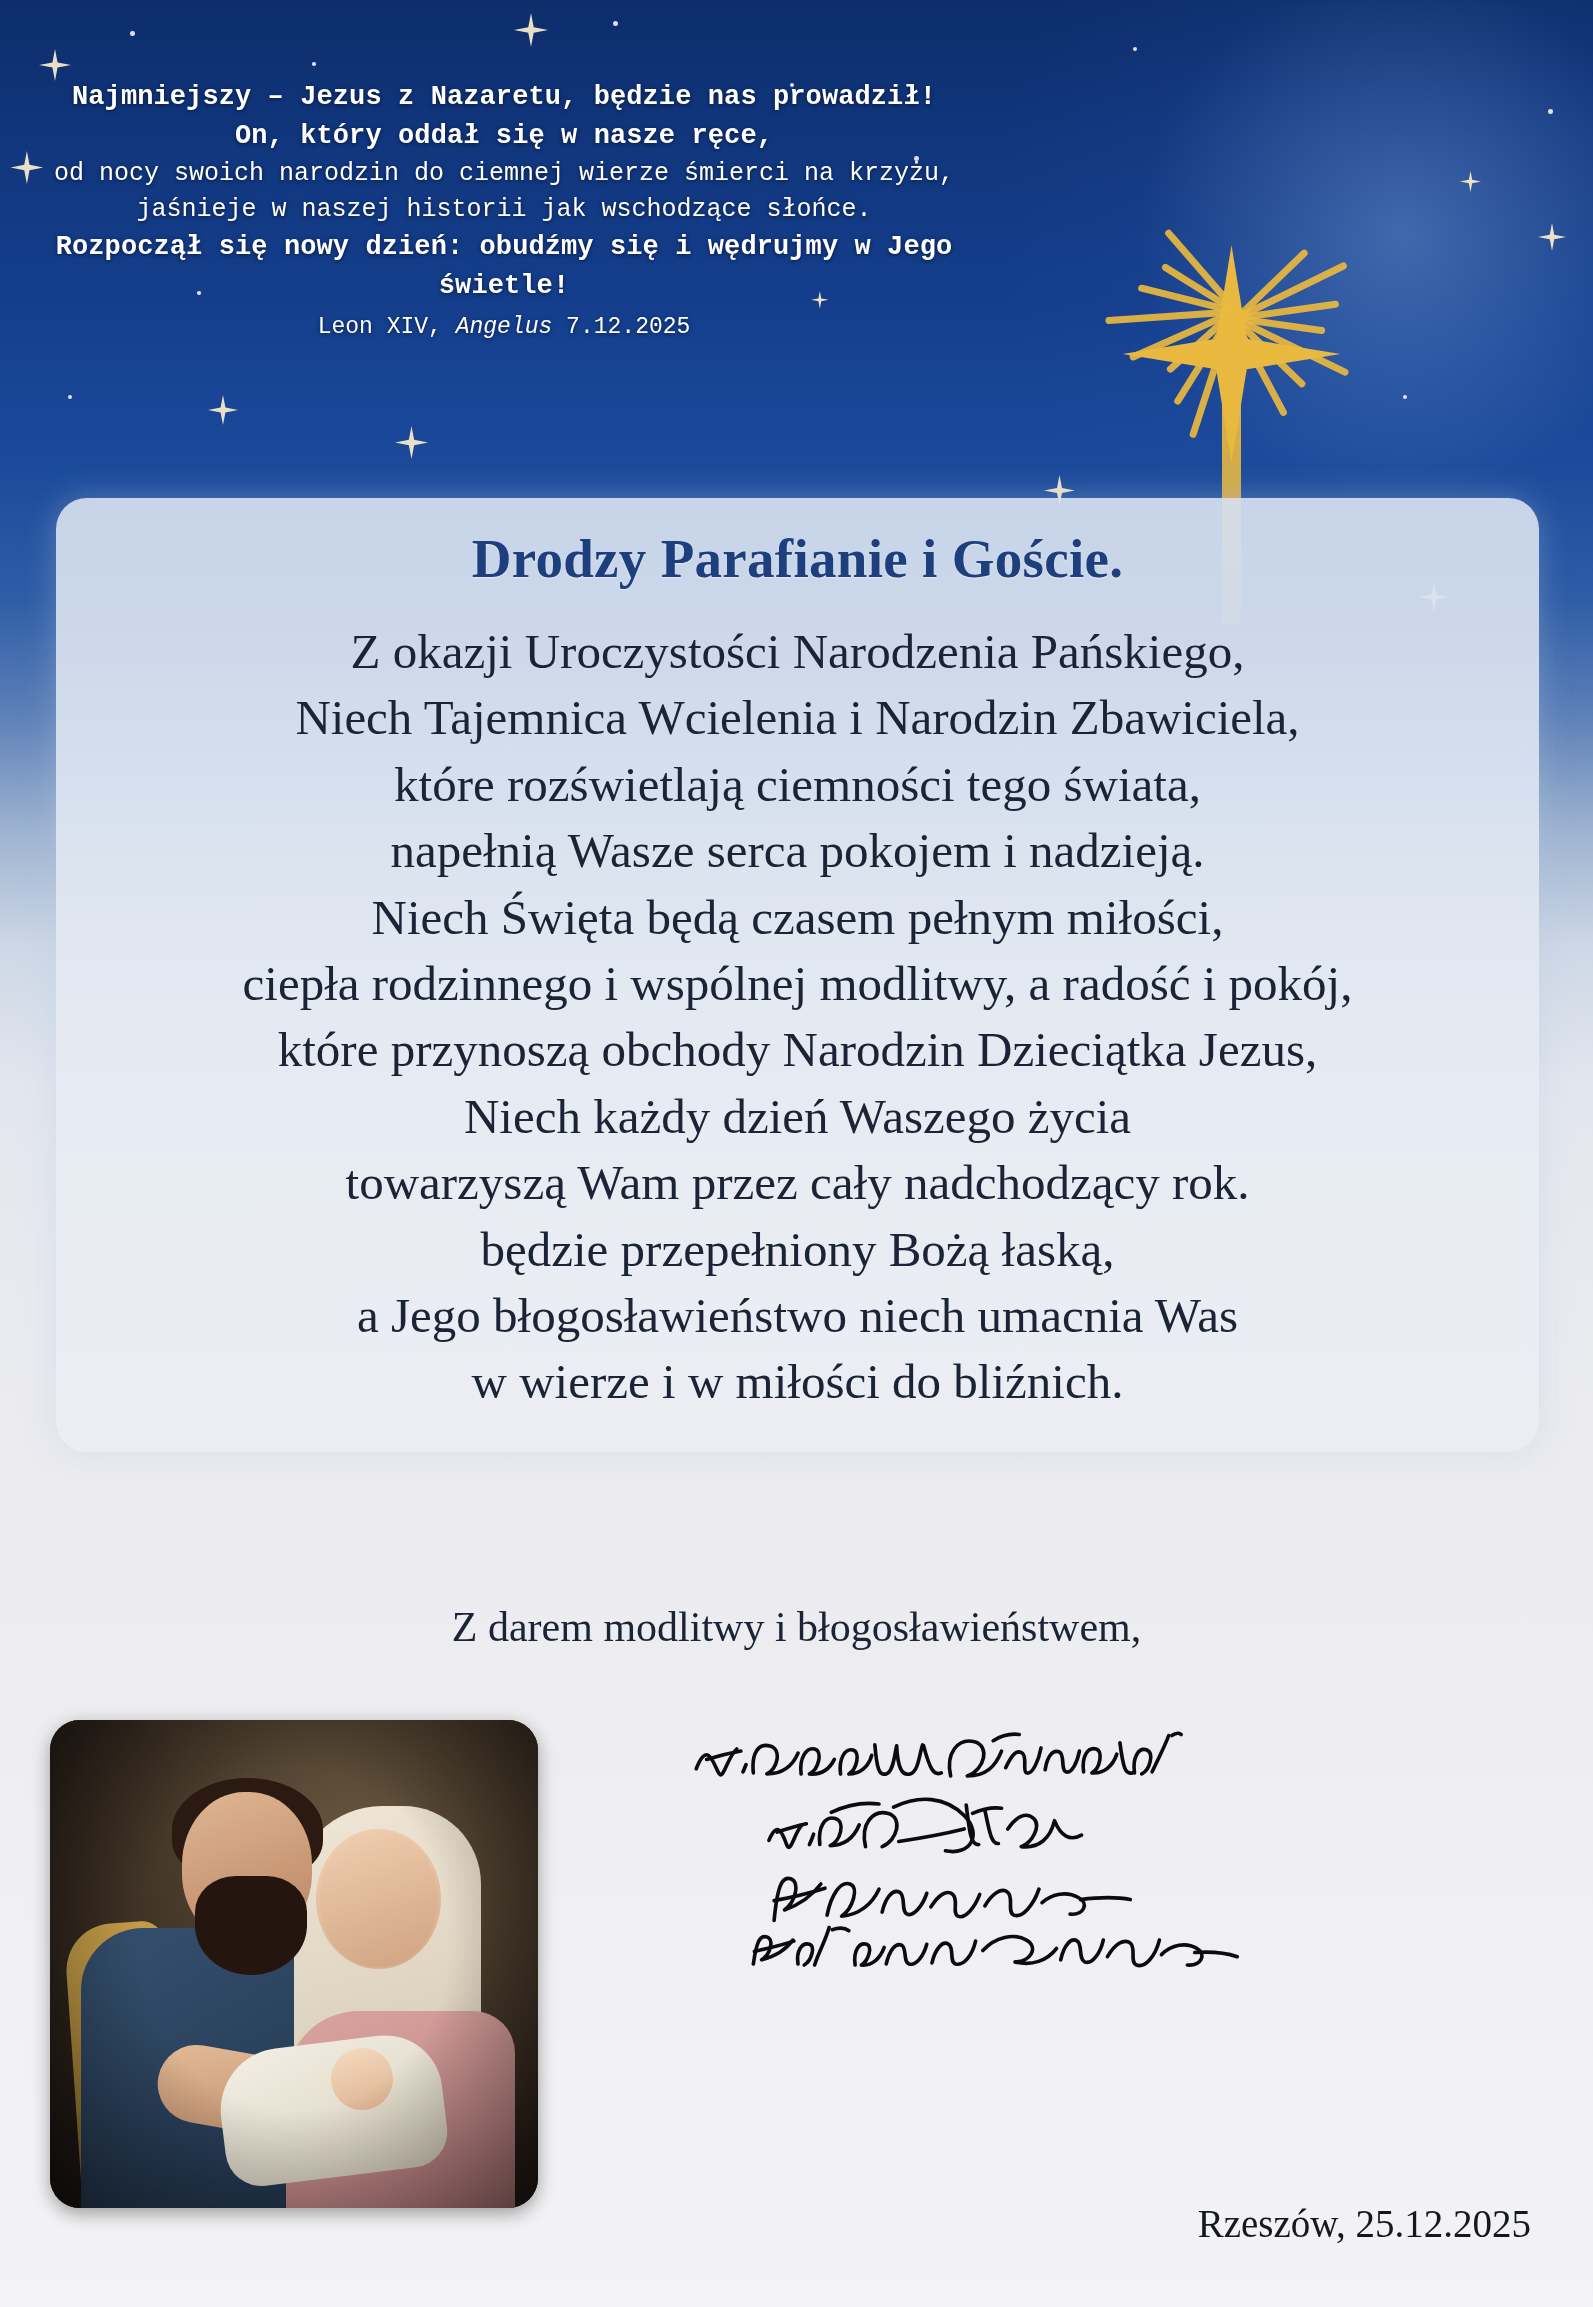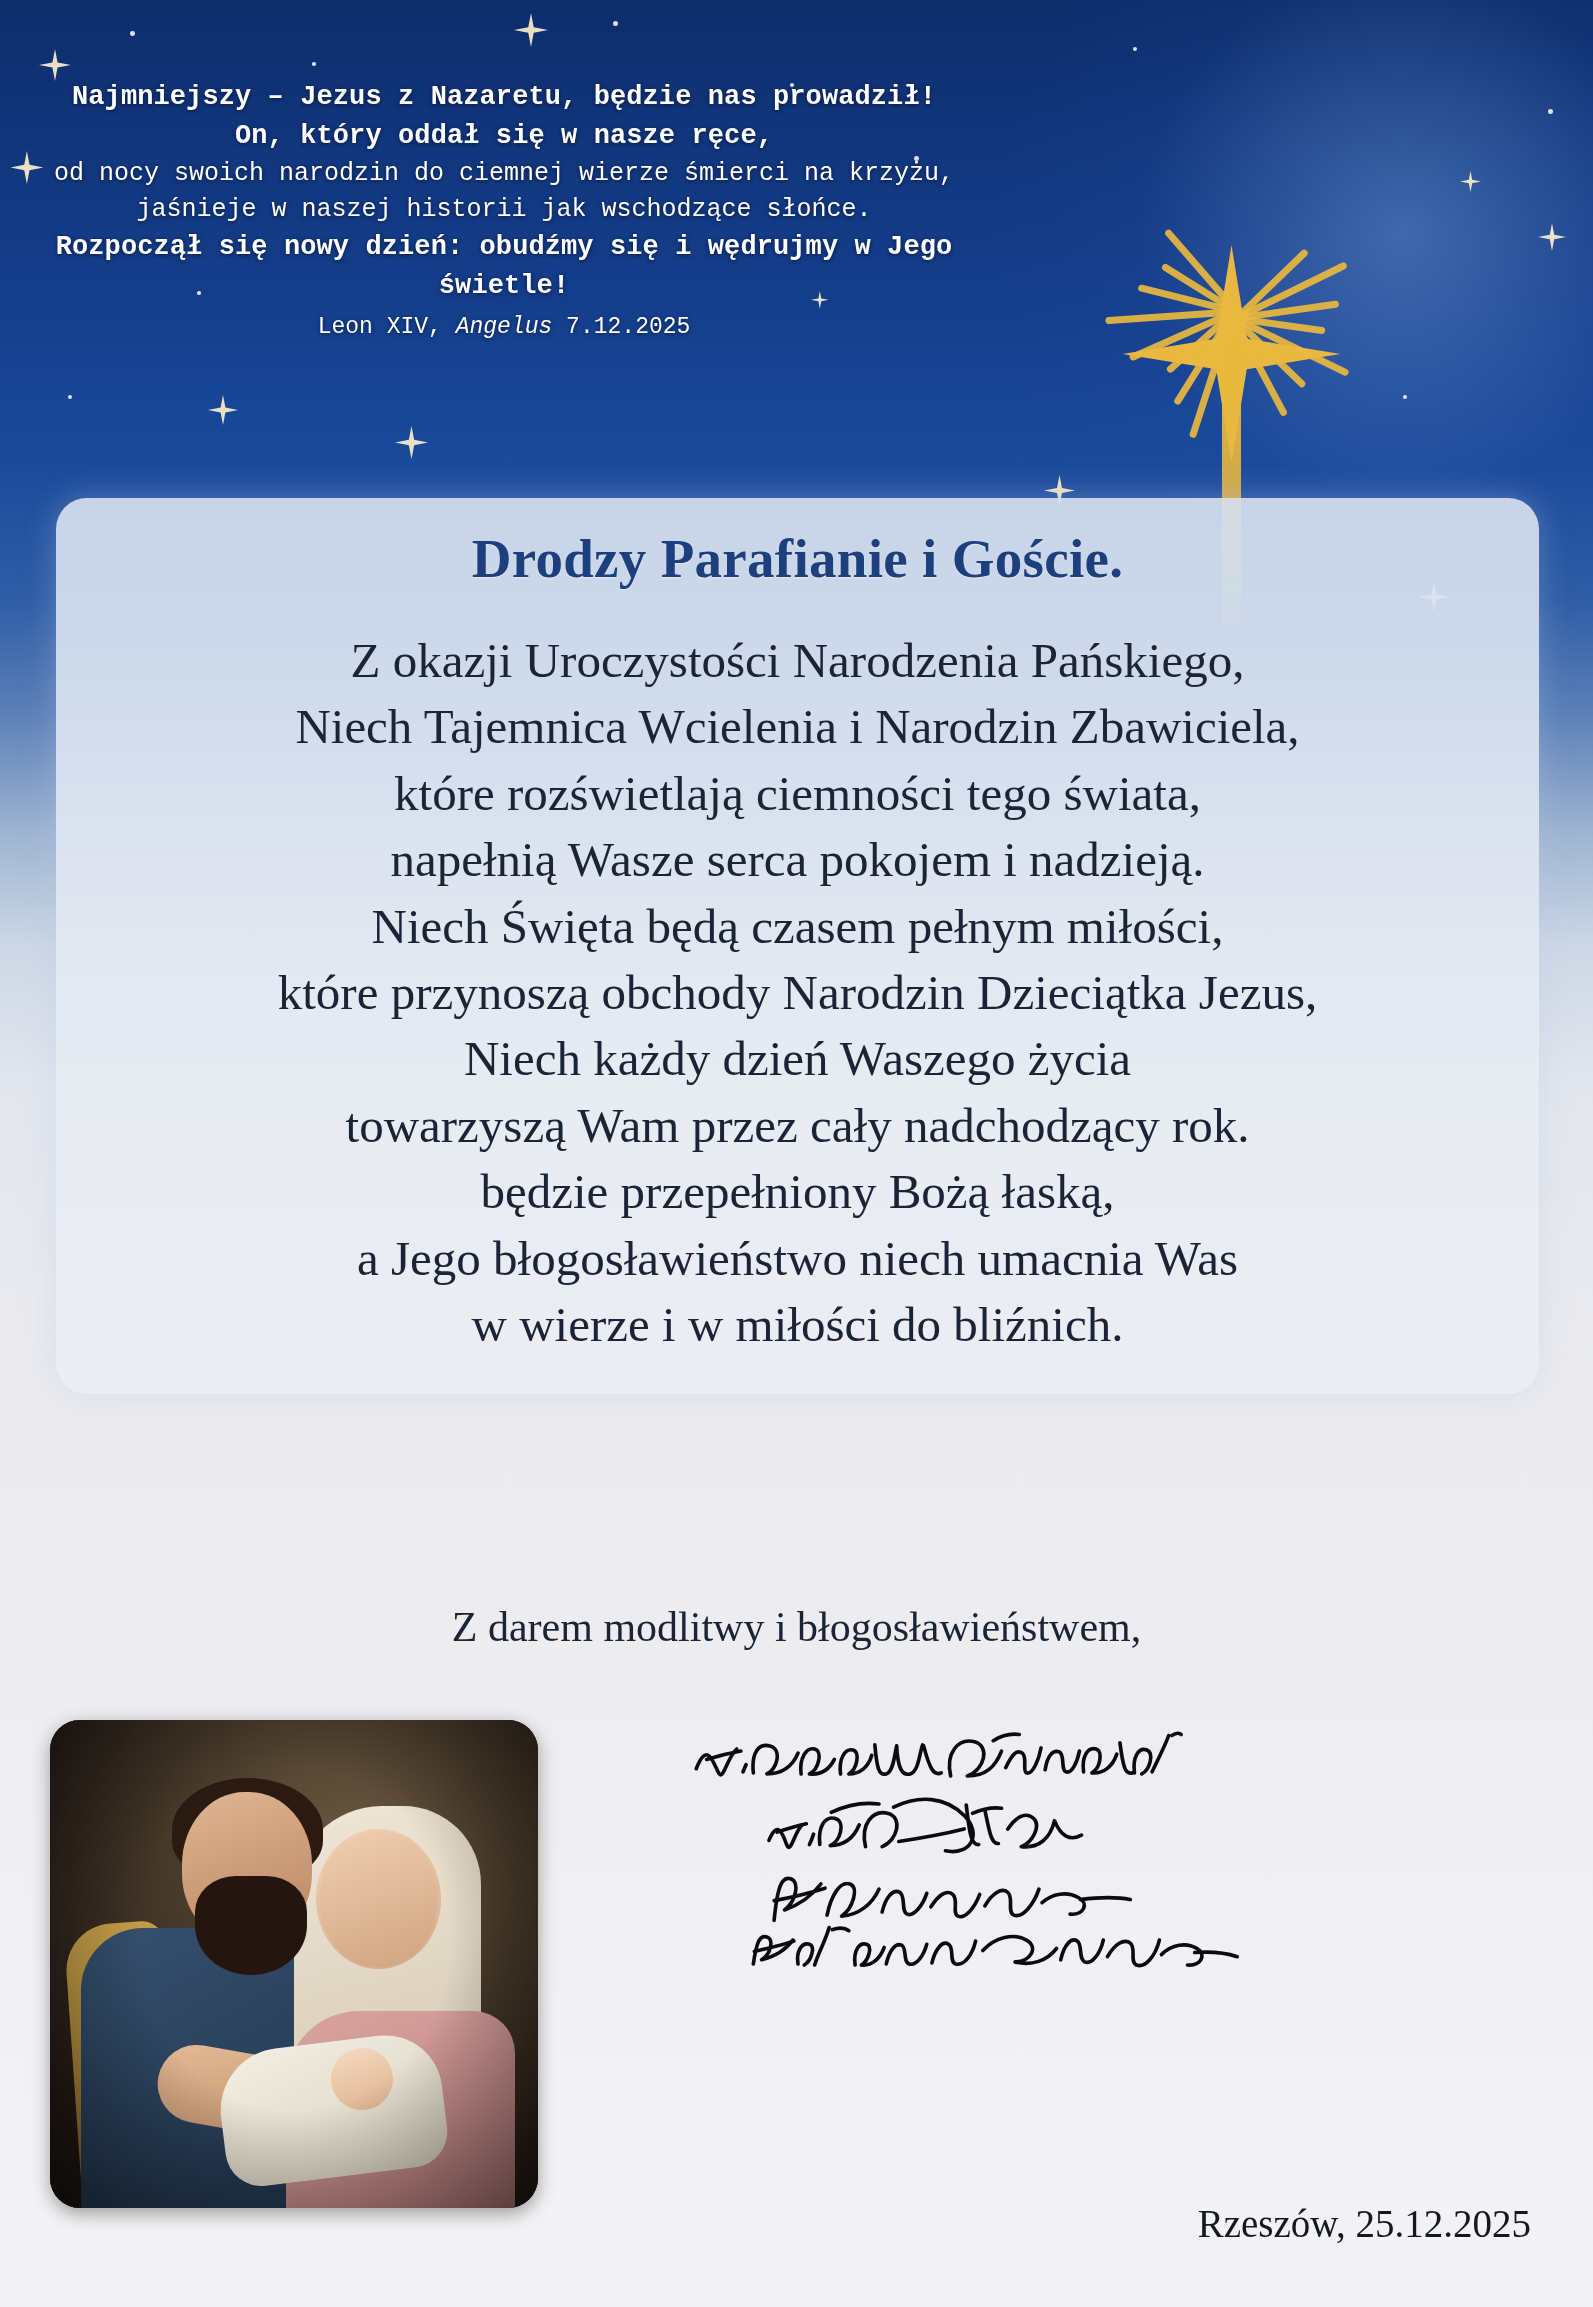--- a/index.html
+++ b/index.html
@@ -143,21 +143,21 @@
         rgba(230,235,243,0.88) 55%,
         rgba(236,238,244,0.86) 100%);
     box-shadow: 0 0 31px rgba(180,200,225,0.35);
     text-align: center;
   }
   .panel-title {
     font-size: 55px;
     font-weight: bold;
     color: #1e3f7e;
     letter-spacing: 0.3px;
-    margin-bottom: 38px;
+    margin-bottom: 29px;
     text-shadow: 0 1px 1.6px rgba(255,255,255,0.5);
   }
   .panel-body { }
   .panel-body .l {
     display: block;
     font-size: 49px;
     line-height: 1.355;
     color: #1b2436;
   }
 
@@ -360,20 +360,21 @@
   </div>
 
   <div class="panel">
     <div class="panel-title">Drodzy Parafianie i Goście.</div>
     <div class="panel-body">
       <span class="l">Z okazji Uroczystości Narodzenia Pańskiego,</span>
       <span class="l">Niech Tajemnica Wcielenia i Narodzin Zbawiciela,</span>
       <span class="l">które rozświetlają ciemności tego świata,</span>
       <span class="l">napełnią Wasze serca pokojem i nadzieją.</span>
       <span class="l">Niech Święta będą czasem pełnym miłości,</span>
+      <span class="l">ciepła rodzinnego i wspólnej modlitwy, a radość i pokój,</span>
       <span class="l">które przynoszą obchody Narodzin Dzieciątka Jezus,</span>
       <span class="l">Niech każdy dzień Waszego życia</span>
       <span class="l">towarzyszą Wam przez cały nadchodzący rok.</span>
       <span class="l">będzie przepełniony Bożą łaską,</span>
       <span class="l">a Jego błogosławieństwo niech umacnia Was</span>
       <span class="l">w wierze i w miłości do bliźnich.</span>
     </div>
   </div>
 
   <div class="closing">Z darem modlitwy i błogosławieństwem,</div>

